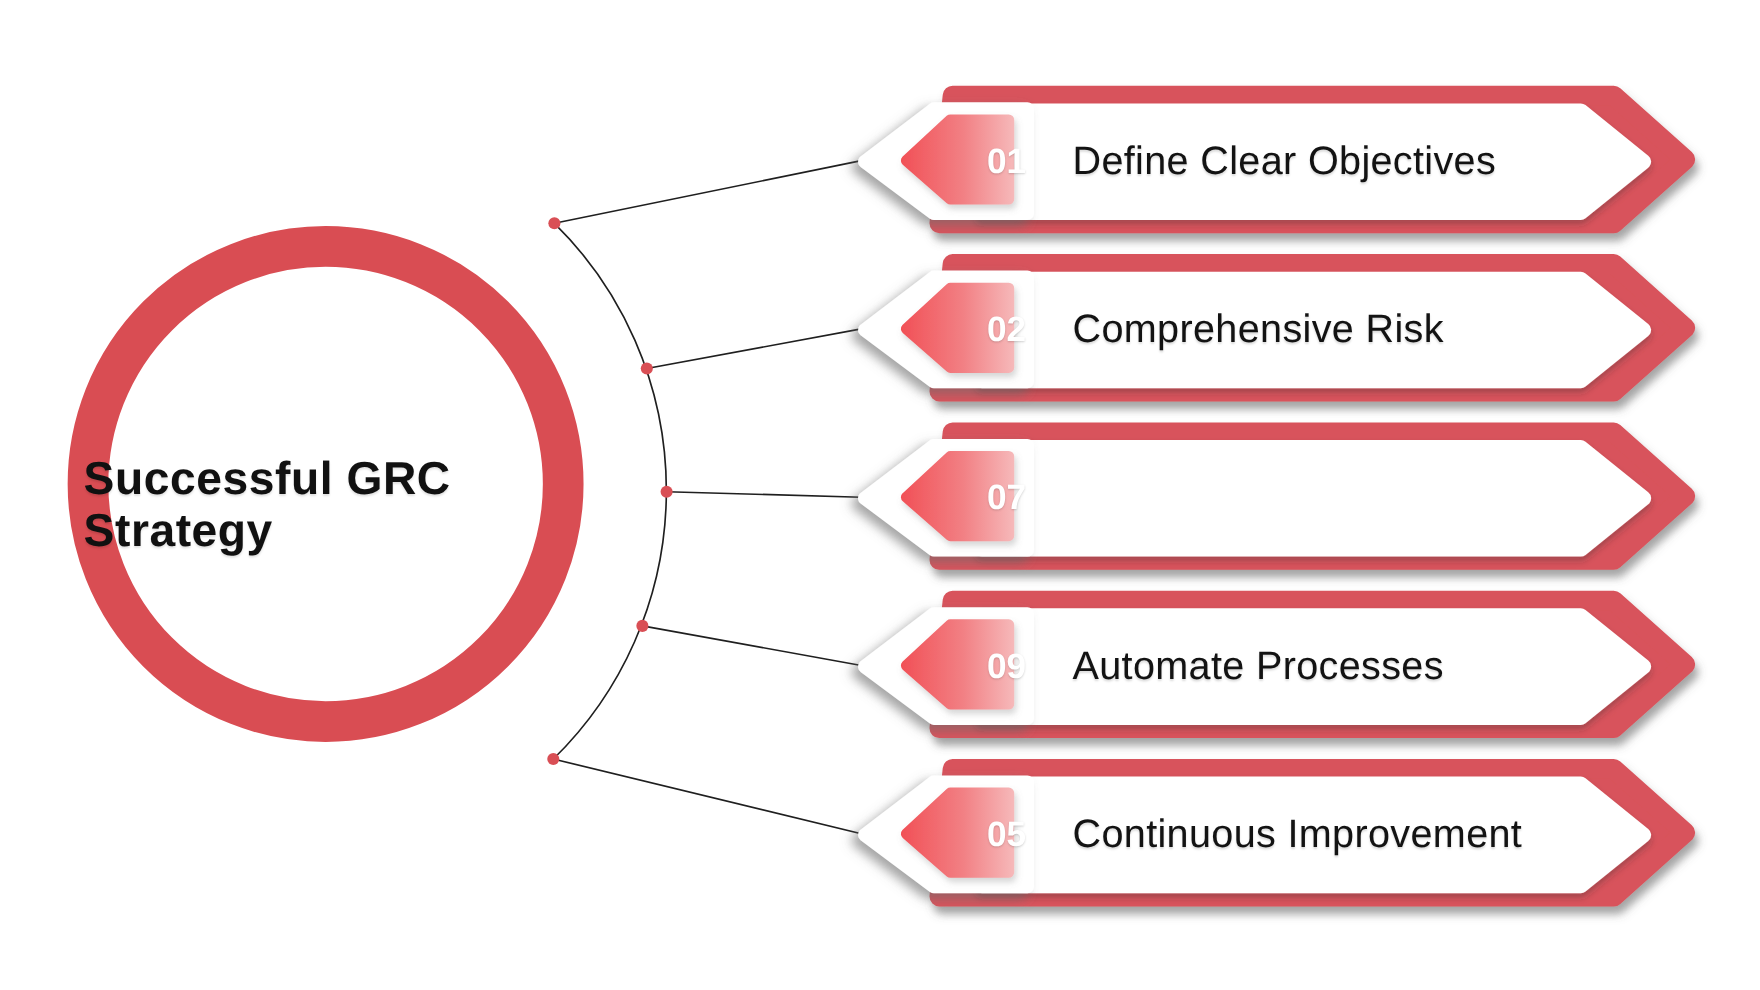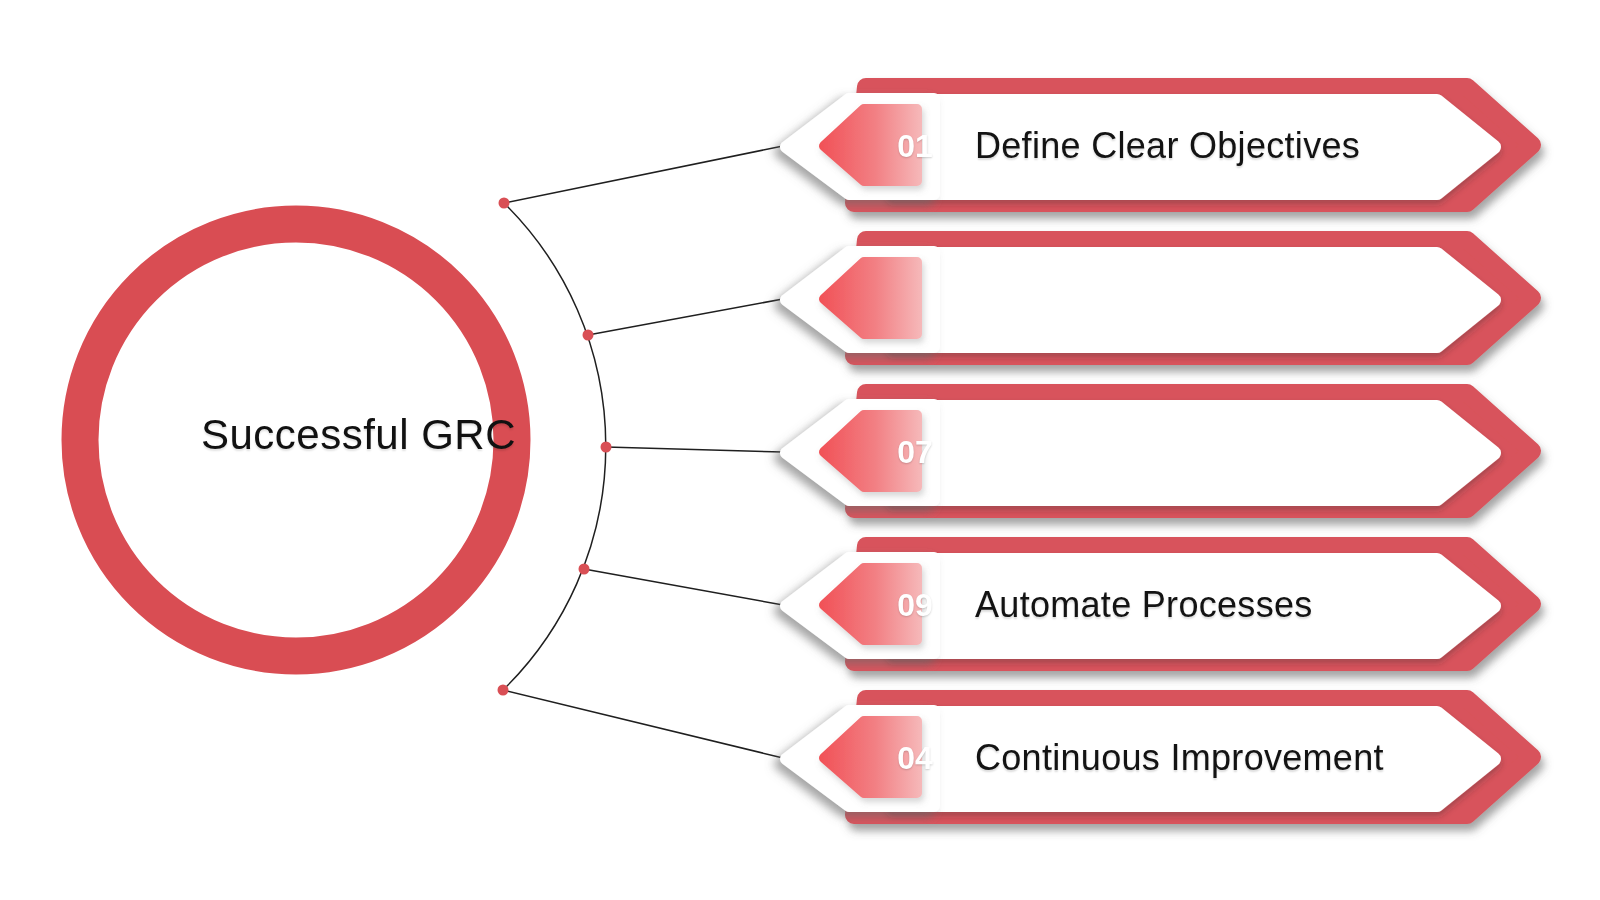--- a/index.html
+++ b/index.html
@@ -7,22 +7,22 @@
     position:relative;
     width:1600px;height:900px;
     background:#ffffff;
     overflow:hidden;
     font-family:"Liberation Sans", sans-serif;
   }
   .stage svg{position:absolute;left:0;top:0;}
   .center-title{
     position:absolute;
     left:76px;top:411px;width:440px;
-    text-align:right;
-    font-size:42px;font-weight:400;color:#111111;
+    text-align:left;
+    font-size:42px;font-weight:700;color:#111111;
     line-height:47px;
     letter-spacing:0.5px;
     text-shadow:0 2px 2px rgba(0,0,0,0.12);
   }
   .item{
     position:absolute;left:0;width:1560px;height:68px;margin-left:34px;
   }
   .item .item-num{
     position:absolute;left:845px;width:72px;
     text-align:center;line-height:68px;
@@ -98,31 +98,36 @@
       <circle cx="504" cy="203" r="5.5"></circle>
       <circle cx="588" cy="335" r="5.5"></circle>
       <circle cx="606" cy="447" r="5.5"></circle>
       <circle cx="584" cy="569" r="5.5"></circle>
       <circle cx="503" cy="690" r="5.5"></circle>
     </g>
   </svg>
 
   <div class="center-title">
     <div>Successful GRC</div>
+    <div>Strategy</div>
   </div>
 
   <div class="item item1">
     <span class="item-num">01</span>
     <span class="item-label">Define Clear Objectives</span>
+  </div>
+  <div class="item item2">
+    <span class="item-num">02</span>
+    <span class="item-label">Comprehensive Risk</span>
   </div>
   <div class="item item3">
     <span class="item-num">07</span>
   </div>
   <div class="item item4">
     <span class="item-num">09</span>
     <span class="item-label">Automate Processes</span>
   </div>
   <div class="item item5">
-    <span class="item-num">04</span>
+    <span class="item-num">05</span>
     <span class="item-label">Continuous Improvement</span>
   </div>
 
 </div>
 
 </body></html>

